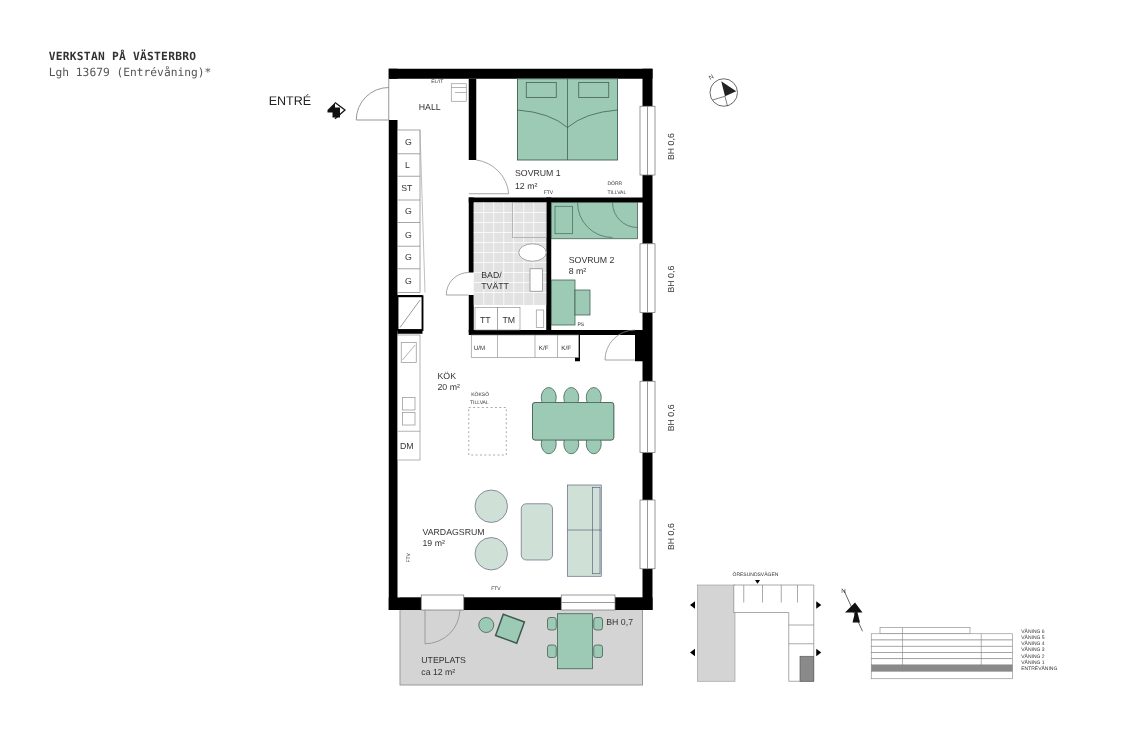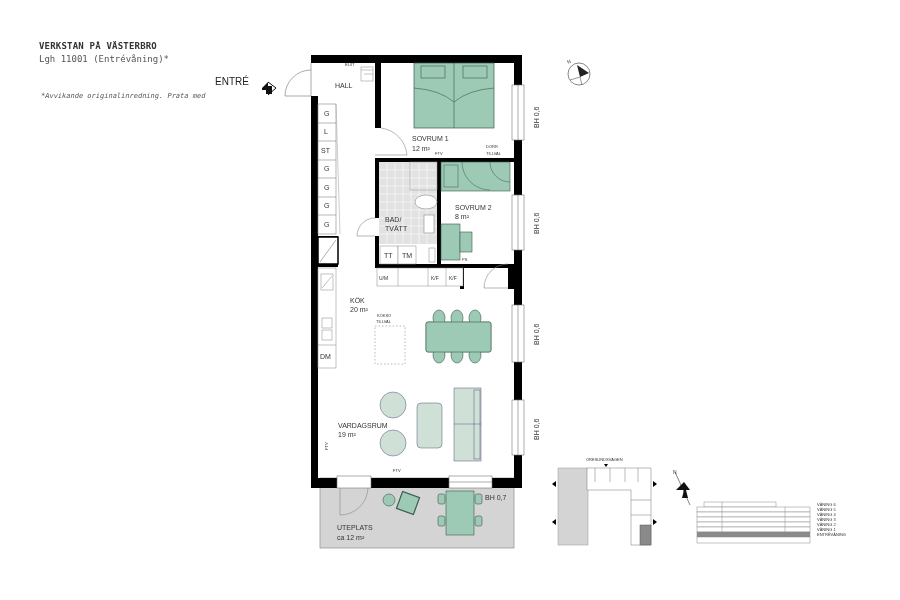--- a/index.html
+++ b/index.html
@@ -12,24 +12,23 @@
   svg { position: absolute; left: 0; top: 0; }
   .lbl { font-family: "Liberation Sans", sans-serif; font-size: 7px; fill: #333; }
   .lbl-s { font-family: "Liberation Sans", sans-serif; font-size: 5px; fill: #333; }
   .lbl-xs { font-family: "Liberation Sans", sans-serif; font-size: 4px; fill: #333; }
 </style>
 </head>
 <body>
 
 <div class="header">
   <div class="title">VERKSTAN PÅ VÄSTERBRO</div>
-  <div class="subtitle">Lgh 11001 (Entrévåning)*</div>
+  <div class="subtitle">Lgh 13679 (Entrévåning)*</div>
 </div>
 <div class="note">
-  <div>*Avvikande originalinredning. Prata med</div>
 </div>
 <div class="entre">ENTRÉ</div>
 
 <svg width="900" height="600" viewBox="0 0 900 600">
 
   <g>
     <path d="M262,88 L268,82 L268,86 L272,86 L272,94 L266,94 L266,90 L262,90 Z" fill="#111"></path>
     <path d="M268,82 L276,88 L268,95" fill="none" stroke="#111" stroke-width="1"></path>
   </g>
 

